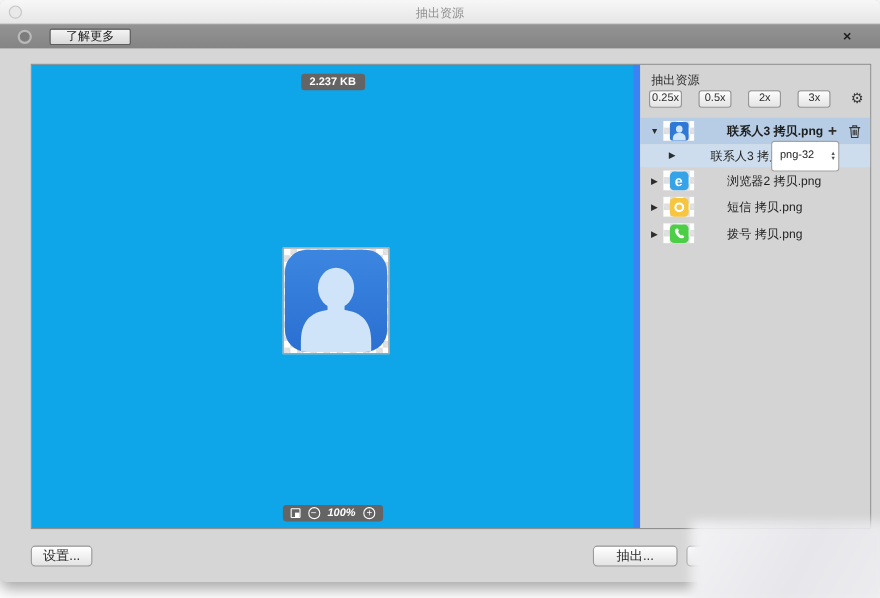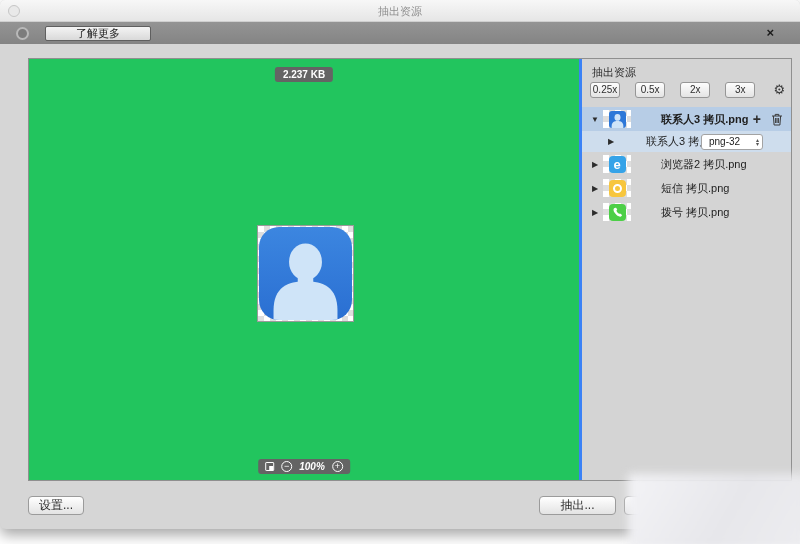--- a/index.html
+++ b/index.html
@@ -17,31 +17,31 @@
     border-radius:50%; background:#e9e9e9; border:1px solid #c6c6c6; }
   .win-title { position:absolute; left:0; right:0; top:4px; text-align:center;
     font-size:11px; color:#8f8f8f; }
 
   
   .notifbar { position:absolute; left:0; top:22px; width:100%; height:22px;
     background:linear-gradient(#949494,#848484); display:flex; align-items:center; }
   .cc-icon { width:13px; height:13px; margin:0 6px 0 16px; border-radius:50%;
     border:2px solid #b9b9b9; background:#7c7c7c; flex:0 0 auto; }
   .notif-text { font-size:12px; color:#141414; }
-  .learn-more { margin-left:10px; height:15px; padding:0 30px; font-size:11px;
+  .learn-more { margin-left:10px; height:15px; padding:0 14px; font-size:11px;
     color:#1c1c1c; background:linear-gradient(#f4f4f4,#d9d9d9);
     border:1px solid #5f5f5f; border-radius:2px; line-height:13px; cursor:default; }
   .notif-close { position:absolute; right:26px; top:3px; font-size:13px;
     font-weight:bold; color:#1a1a1a; cursor:default; }
 
   
   .main-box { position:absolute; left:28px; top:58px; width:764px; height:423px;
     border:1px solid #8f8f8f; display:flex; }
-  .preview-pane { width:553px; border-right:3px solid #3b82f6; position:relative;
-    background:#22c55e; }
+  .preview-pane { width:553px; border-right:6px solid #3b82f6; position:relative;
+    background:#0ea5e9; }
   .sidebar-pane { flex:1; position:relative; background:#d4d4d4; }
 
   .size-badge { position:absolute; left:50%; top:8px; transform:translateX(-50%);
     background:#646464; color:#fff; font-size:10px; font-weight:bold;
     padding:2px 8px; border-radius:3px; }
 
   .checker { background-color:#fff;
     background-image:linear-gradient(45deg,#dedede 25%,transparent 25%,transparent 75%,#dedede 75%),
                      linear-gradient(45deg,#dedede 25%,transparent 25%,transparent 75%,#dedede 75%);
     background-size:12px 12px; background-position:0 0,6px 6px; }
@@ -80,21 +80,21 @@
   .thumb { width:28px; height:18px; margin-left:3px; display:flex;
     align-items:center; justify-content:center; flex:0 0 auto; }
   .mini-ic { width:17px; height:17px; border-radius:4px; position:relative;
     overflow:hidden; display:flex; align-items:center; justify-content:center; }
   .aname { font-size:11px; color:#1e1e1e; margin-left:6px; white-space:nowrap;padding-left:24px; }
   .arow.selected .aname { font-weight:bold; }
   .row-actions { position:absolute; right:8px; top:0; height:100%; display:flex;
     align-items:center; gap:10px; }
   .plus-ic { font-size:14px; font-weight:bold; color:#2f2f2f; line-height:14px; }
 
-  .fmt-select { position:absolute; right:28px; height:16px; width:62px;
+  .fmt-select { position:absolute; right:28px; height:28px; width:62px;
     background:#fff; border:1px solid #a3a3a3; border-radius:3px; display:flex;
     align-items:center; padding:0 3px 0 7px; }
   .fmt-label { font-size:10px; color:#222; flex:1; }
   .stepper { display:flex; flex-direction:column; line-height:4px; font-size:6px;
     color:#555; }
 
   
   .ic-browser { background:#35a3e8; color:#fff; font-size:13px; font-weight:bold; }
   .ic-messages { background:#f7c63e; }
   .ic-messages .ring { width:9px; height:9px; border:2px solid #fff; border-radius:50%; }

